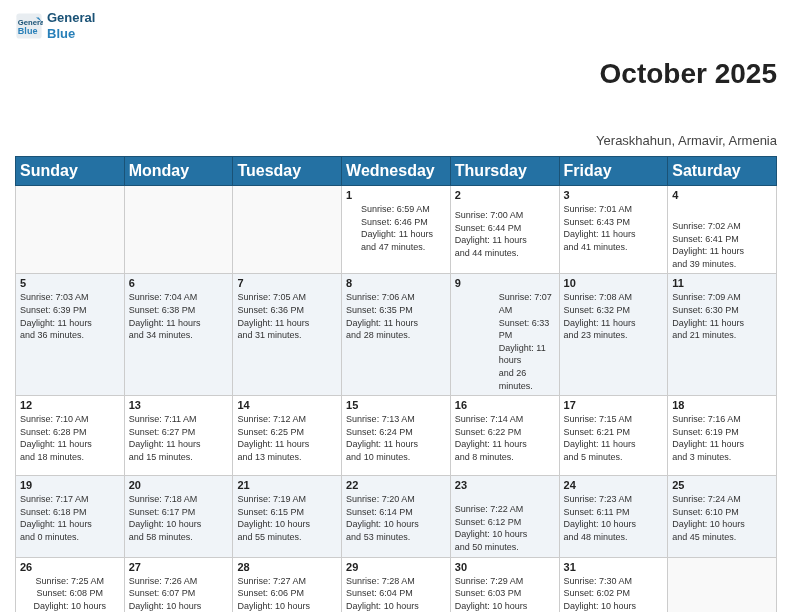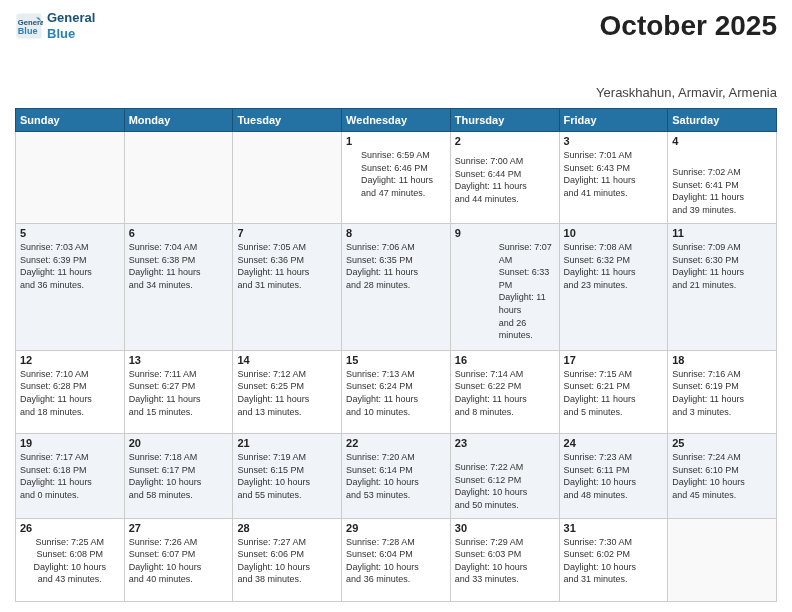--- a/index.html
+++ b/index.html
@@ -32,37 +32,38 @@
       width: 28px;
       height: 28px;
     }
     .title-section {
       text-align: right;
     }
     .month-title {
       font-size: 28px;
       font-weight: bold;
       color: #222;
+      margin-top: 48px;
     }
     .subtitle {
       font-size: 13px;
       color: #444;
       margin-top: 43px;
     }
     .calendar {
       flex: 1;
       border: 1px solid #ccc;
       border-collapse: collapse;
       width: 100%;
       table-layout: fixed;
     }
     .calendar th {
       background-color: #2471a3;
       color: #fff;
-      font-size: 11px;
+      font-size: 16px;
       font-weight: bold;
       padding: 5px 4px;
       text-align: left;
       border: 1px solid #1a5276;
     }
     .calendar td {
       border: 1px solid #ccc;
       vertical-align: top;
       padding: 3px 4px;
       font-size: 9.5px;

